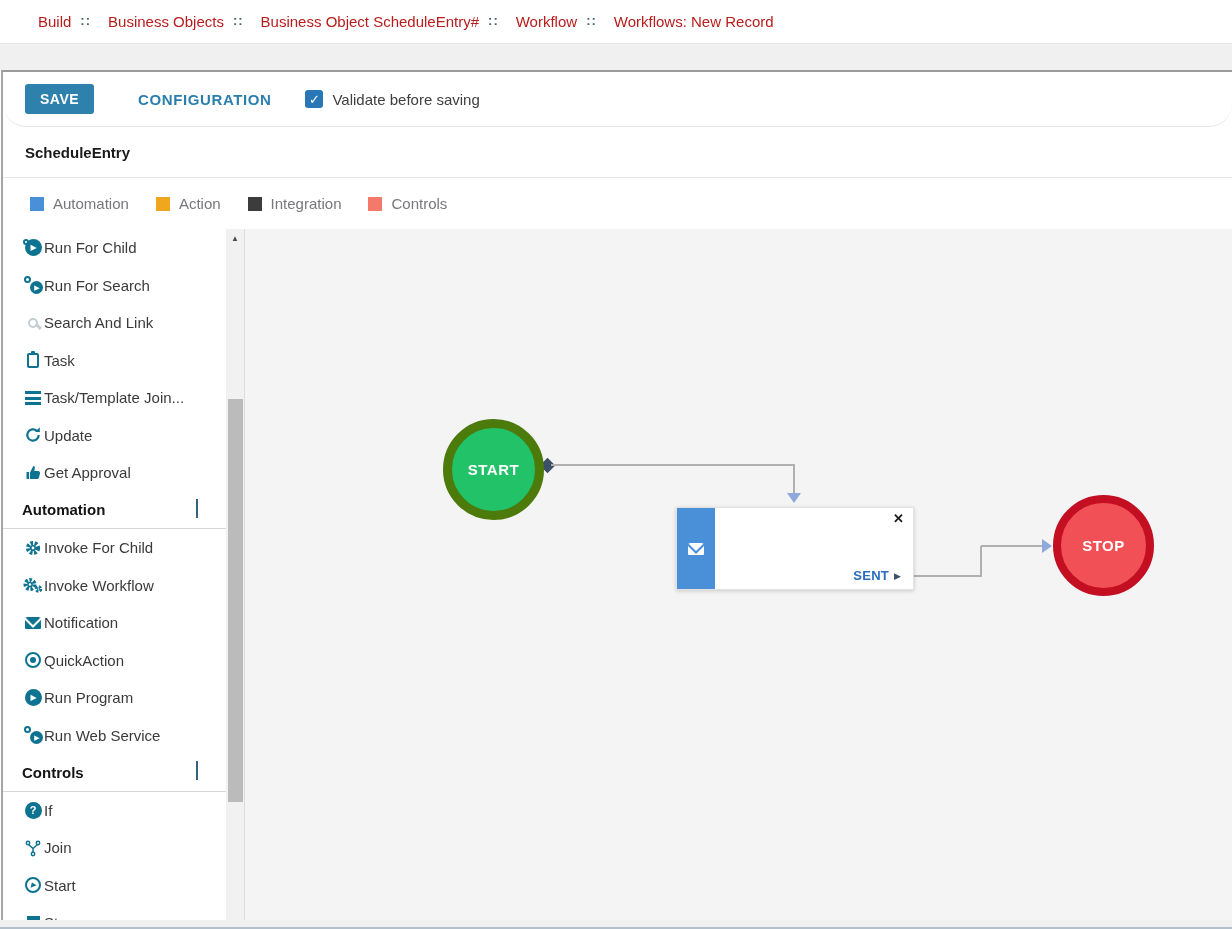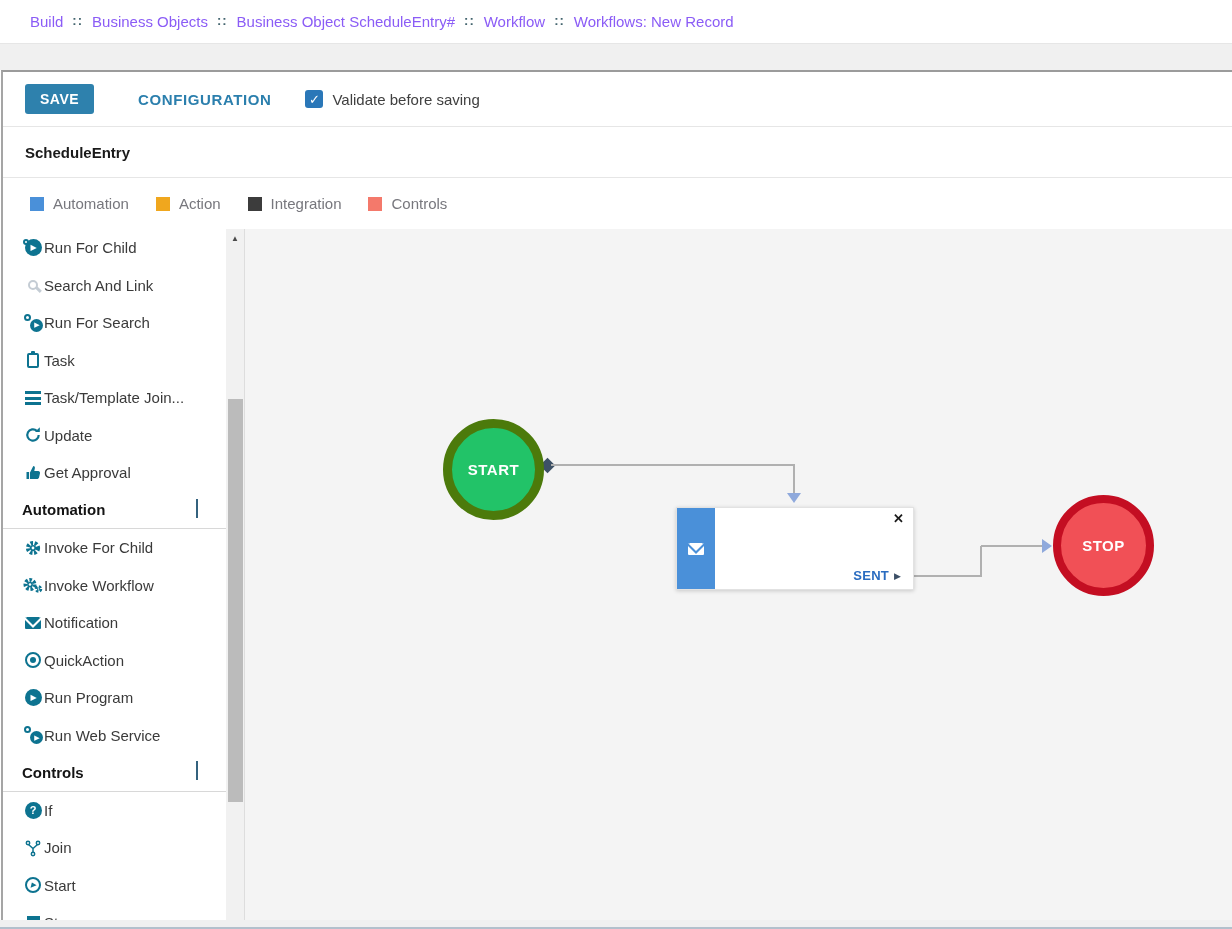--- a/index.html
+++ b/index.html
@@ -2,33 +2,33 @@
 <html><head>
 <meta charset="utf-8">
 <style>
   * { margin:0; padding:0; box-sizing:border-box; }
   html,body { width:1232px; height:929px; overflow:hidden; background:#fff;
     font-family:"Liberation Sans", sans-serif; }
 
   
   .crumb-bar { height:44px; display:flex; align-items:center; padding-left:30px;
     background:#fff; border-bottom:1px solid #e6e6e6; }
-  .crumb-link { color:#8b5cf6; font-size:15px; cursor:pointer; }
+  .crumb-link { color:#b91c1c; font-size:15px; cursor:pointer;margin-left:8px; }
   .crumb-sep { color:#44656f; font-size:13px; font-weight:bold; letter-spacing:1px;
     margin:0 9px; position:relative; top:-1px; }
 
   .gap-strip { height:26px; background:#f0f0f0; }
 
   
   .panel { height:850px; margin-left:1px; background:#fff;
     border-top:2px solid #9b9b9b; border-left:2px solid #a5a5a5; display:flex; flex-direction:column; }
   .footer-strip { height:9px; background:#f0f0f0; border-bottom:2px solid #b3c0cc; }
 
   .toolbar { height:55px; display:flex; align-items:center; padding-left:22px;
-    border-bottom:1px solid #e6e6e6; }
+    border-bottom:1px solid #e6e6e6;border-radius:23px; }
   .save-btn { background:#2e81ad; color:#fff; font-weight:bold; font-size:14px;
     padding:7px 15px; border:none; border-radius:3px; letter-spacing:.5px; cursor:pointer; }
   .config-link { color:#2b7fad; font-weight:bold; font-size:15px; letter-spacing:.6px;
     margin-left:44px; cursor:pointer; }
   .validate-wrap { display:flex; align-items:center; margin-left:34px; gap:9px; }
   .cb { width:18px; height:18px; background:#2a77b8; border-radius:3px; color:#fff;
     font-size:13px; display:flex; align-items:center; justify-content:center; cursor:pointer; }
   .validate-label { font-size:15px; color:#404040; }
 
   .title-row { height:51px; display:flex; align-items:center; padding-left:22px;
@@ -173,30 +173,30 @@
     <div class="sidebar">
         <div class="side-item">
           <span class="ic">
             <span class="b">▶</span>
             <i class="dot"></i>
           </span>
           <span class="label">Run For Child</span>
         </div>
         <div class="side-item">
           <span class="ic">
-            <i class="mag"></i>
-          </span>
-          <span class="label">Search And Link</span>
-        </div>
-        <div class="side-item">
-          <span class="ic">
             <i class="ring"></i>
             <span class="b s">▶</span>
           </span>
           <span class="label">Run For Search</span>
+        </div>
+        <div class="side-item">
+          <span class="ic">
+            <i class="mag"></i>
+          </span>
+          <span class="label">Search And Link</span>
         </div>
         <div class="side-item">
           <span class="ic">
             <i class="clip"></i>
           </span>
           <span class="label">Task</span>
         </div>
         <div class="side-item">
           <span class="ic">
             <i class="bars"></i>

